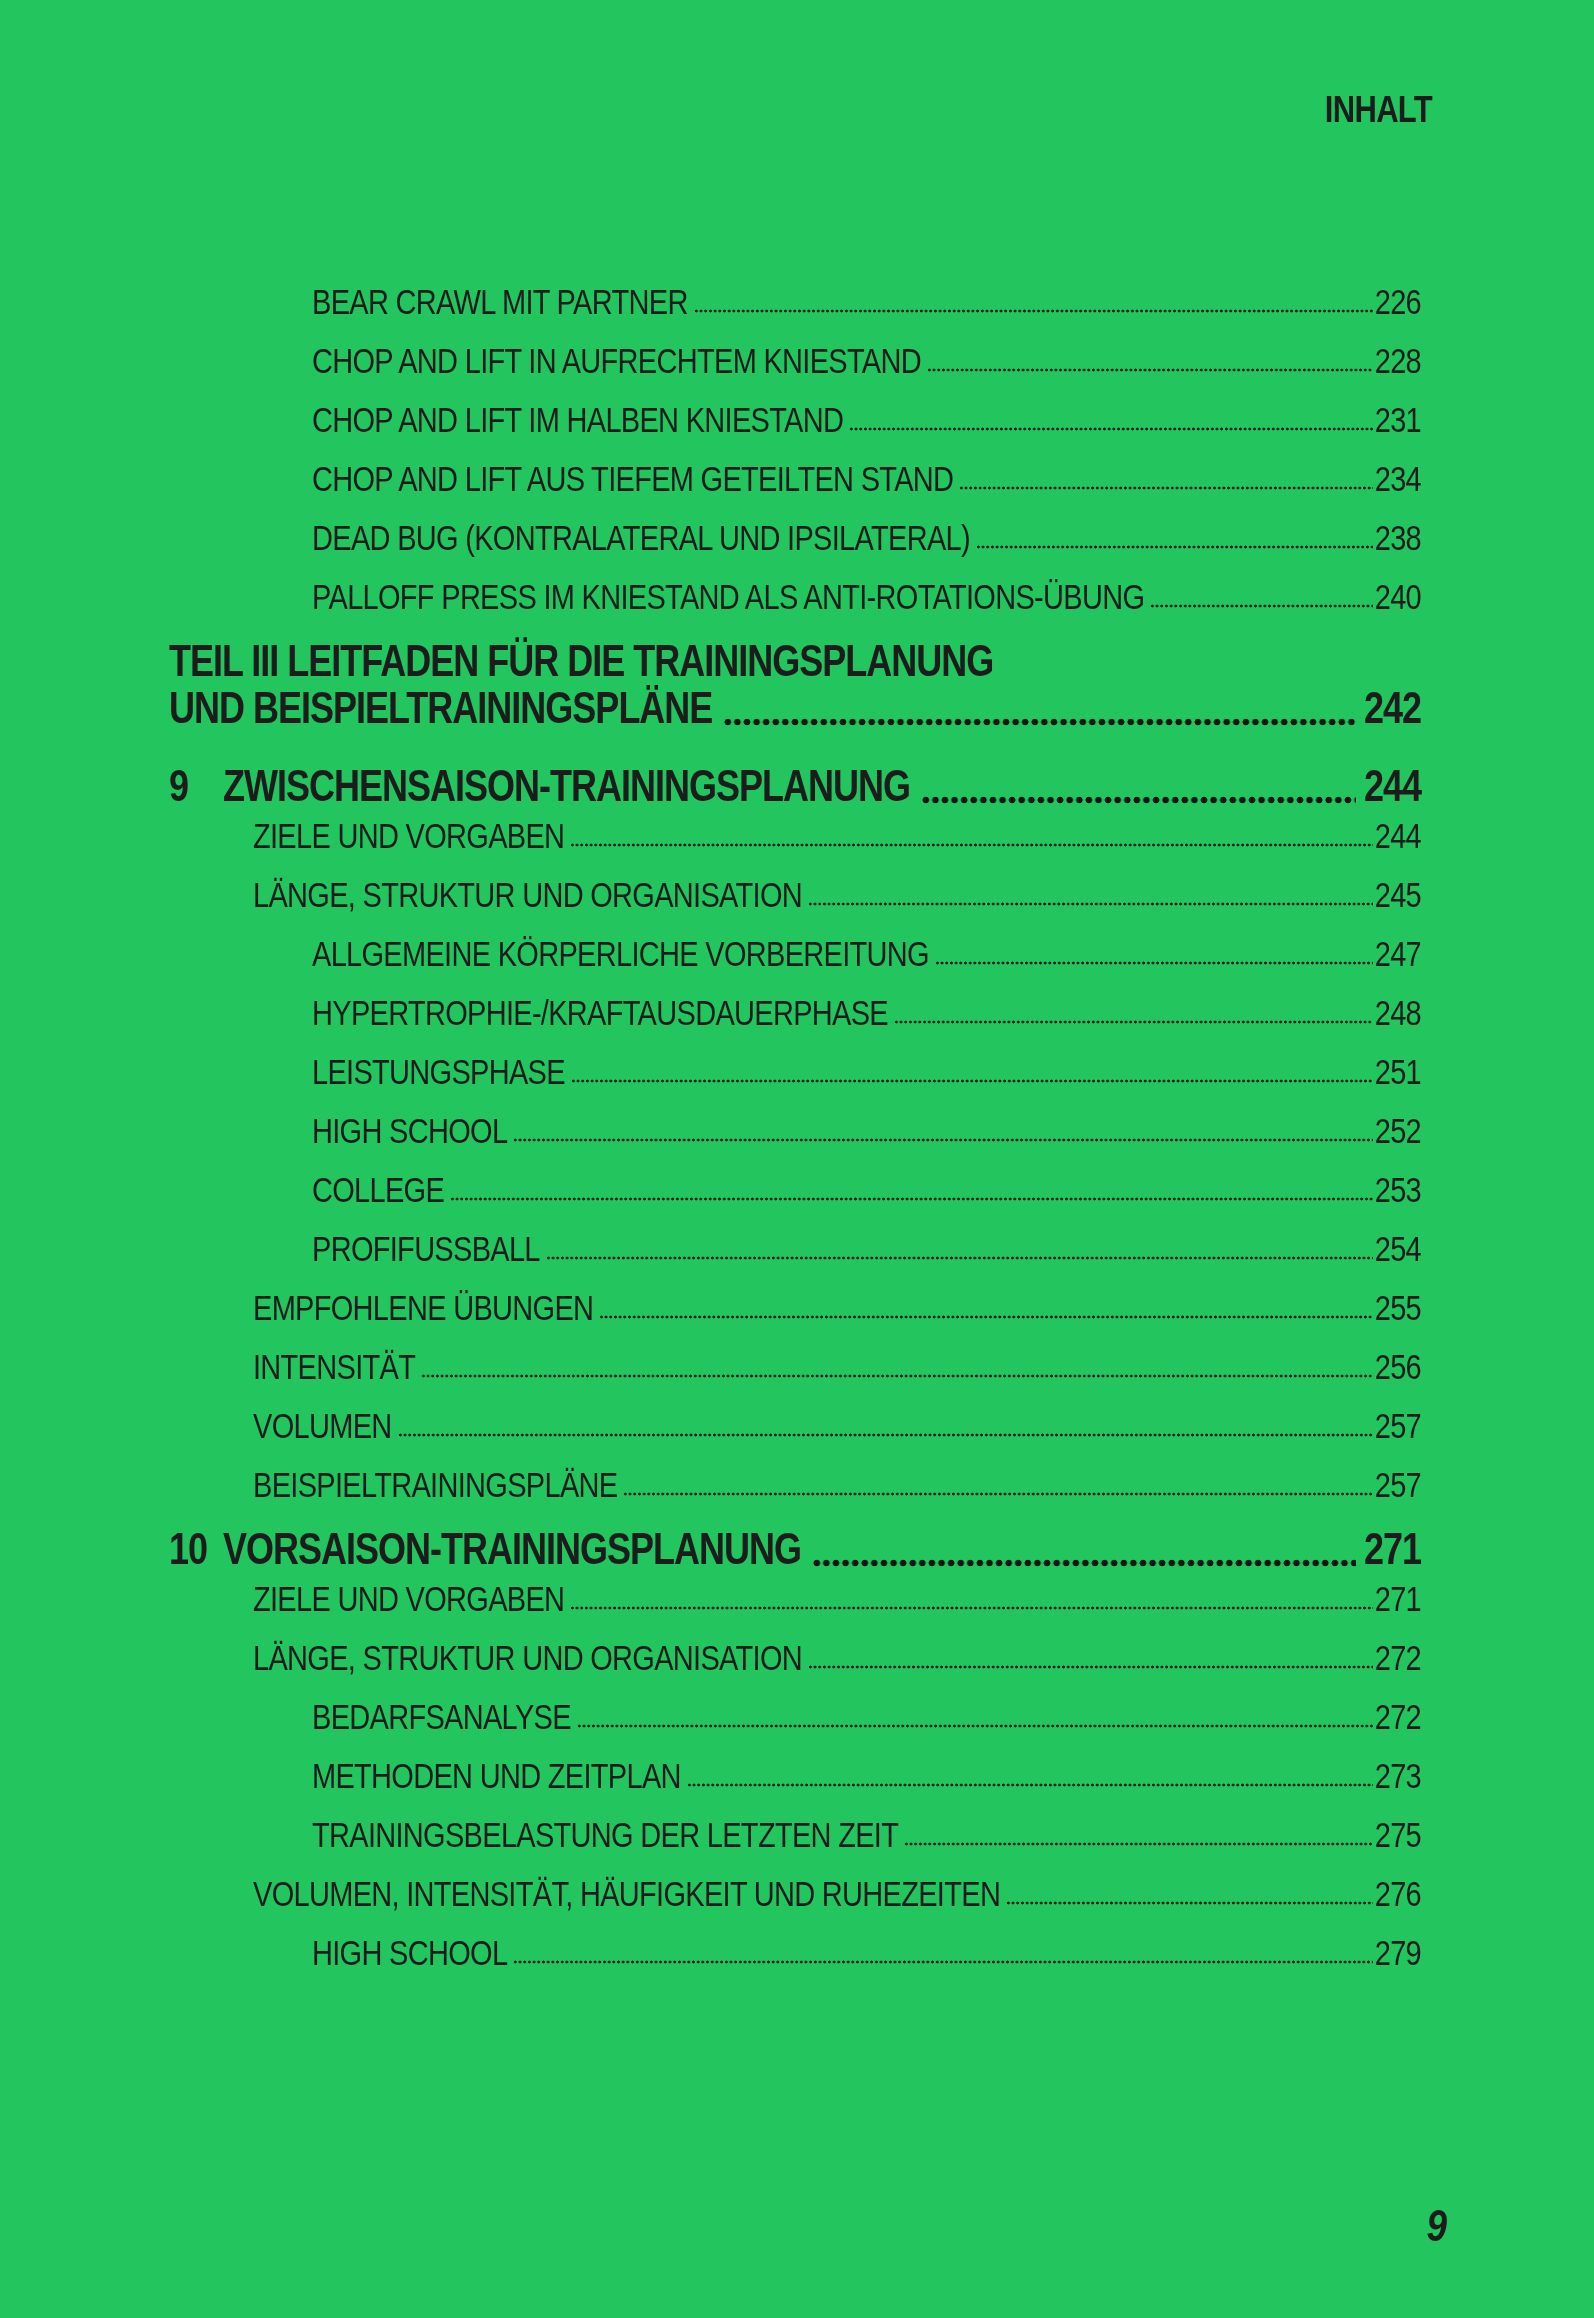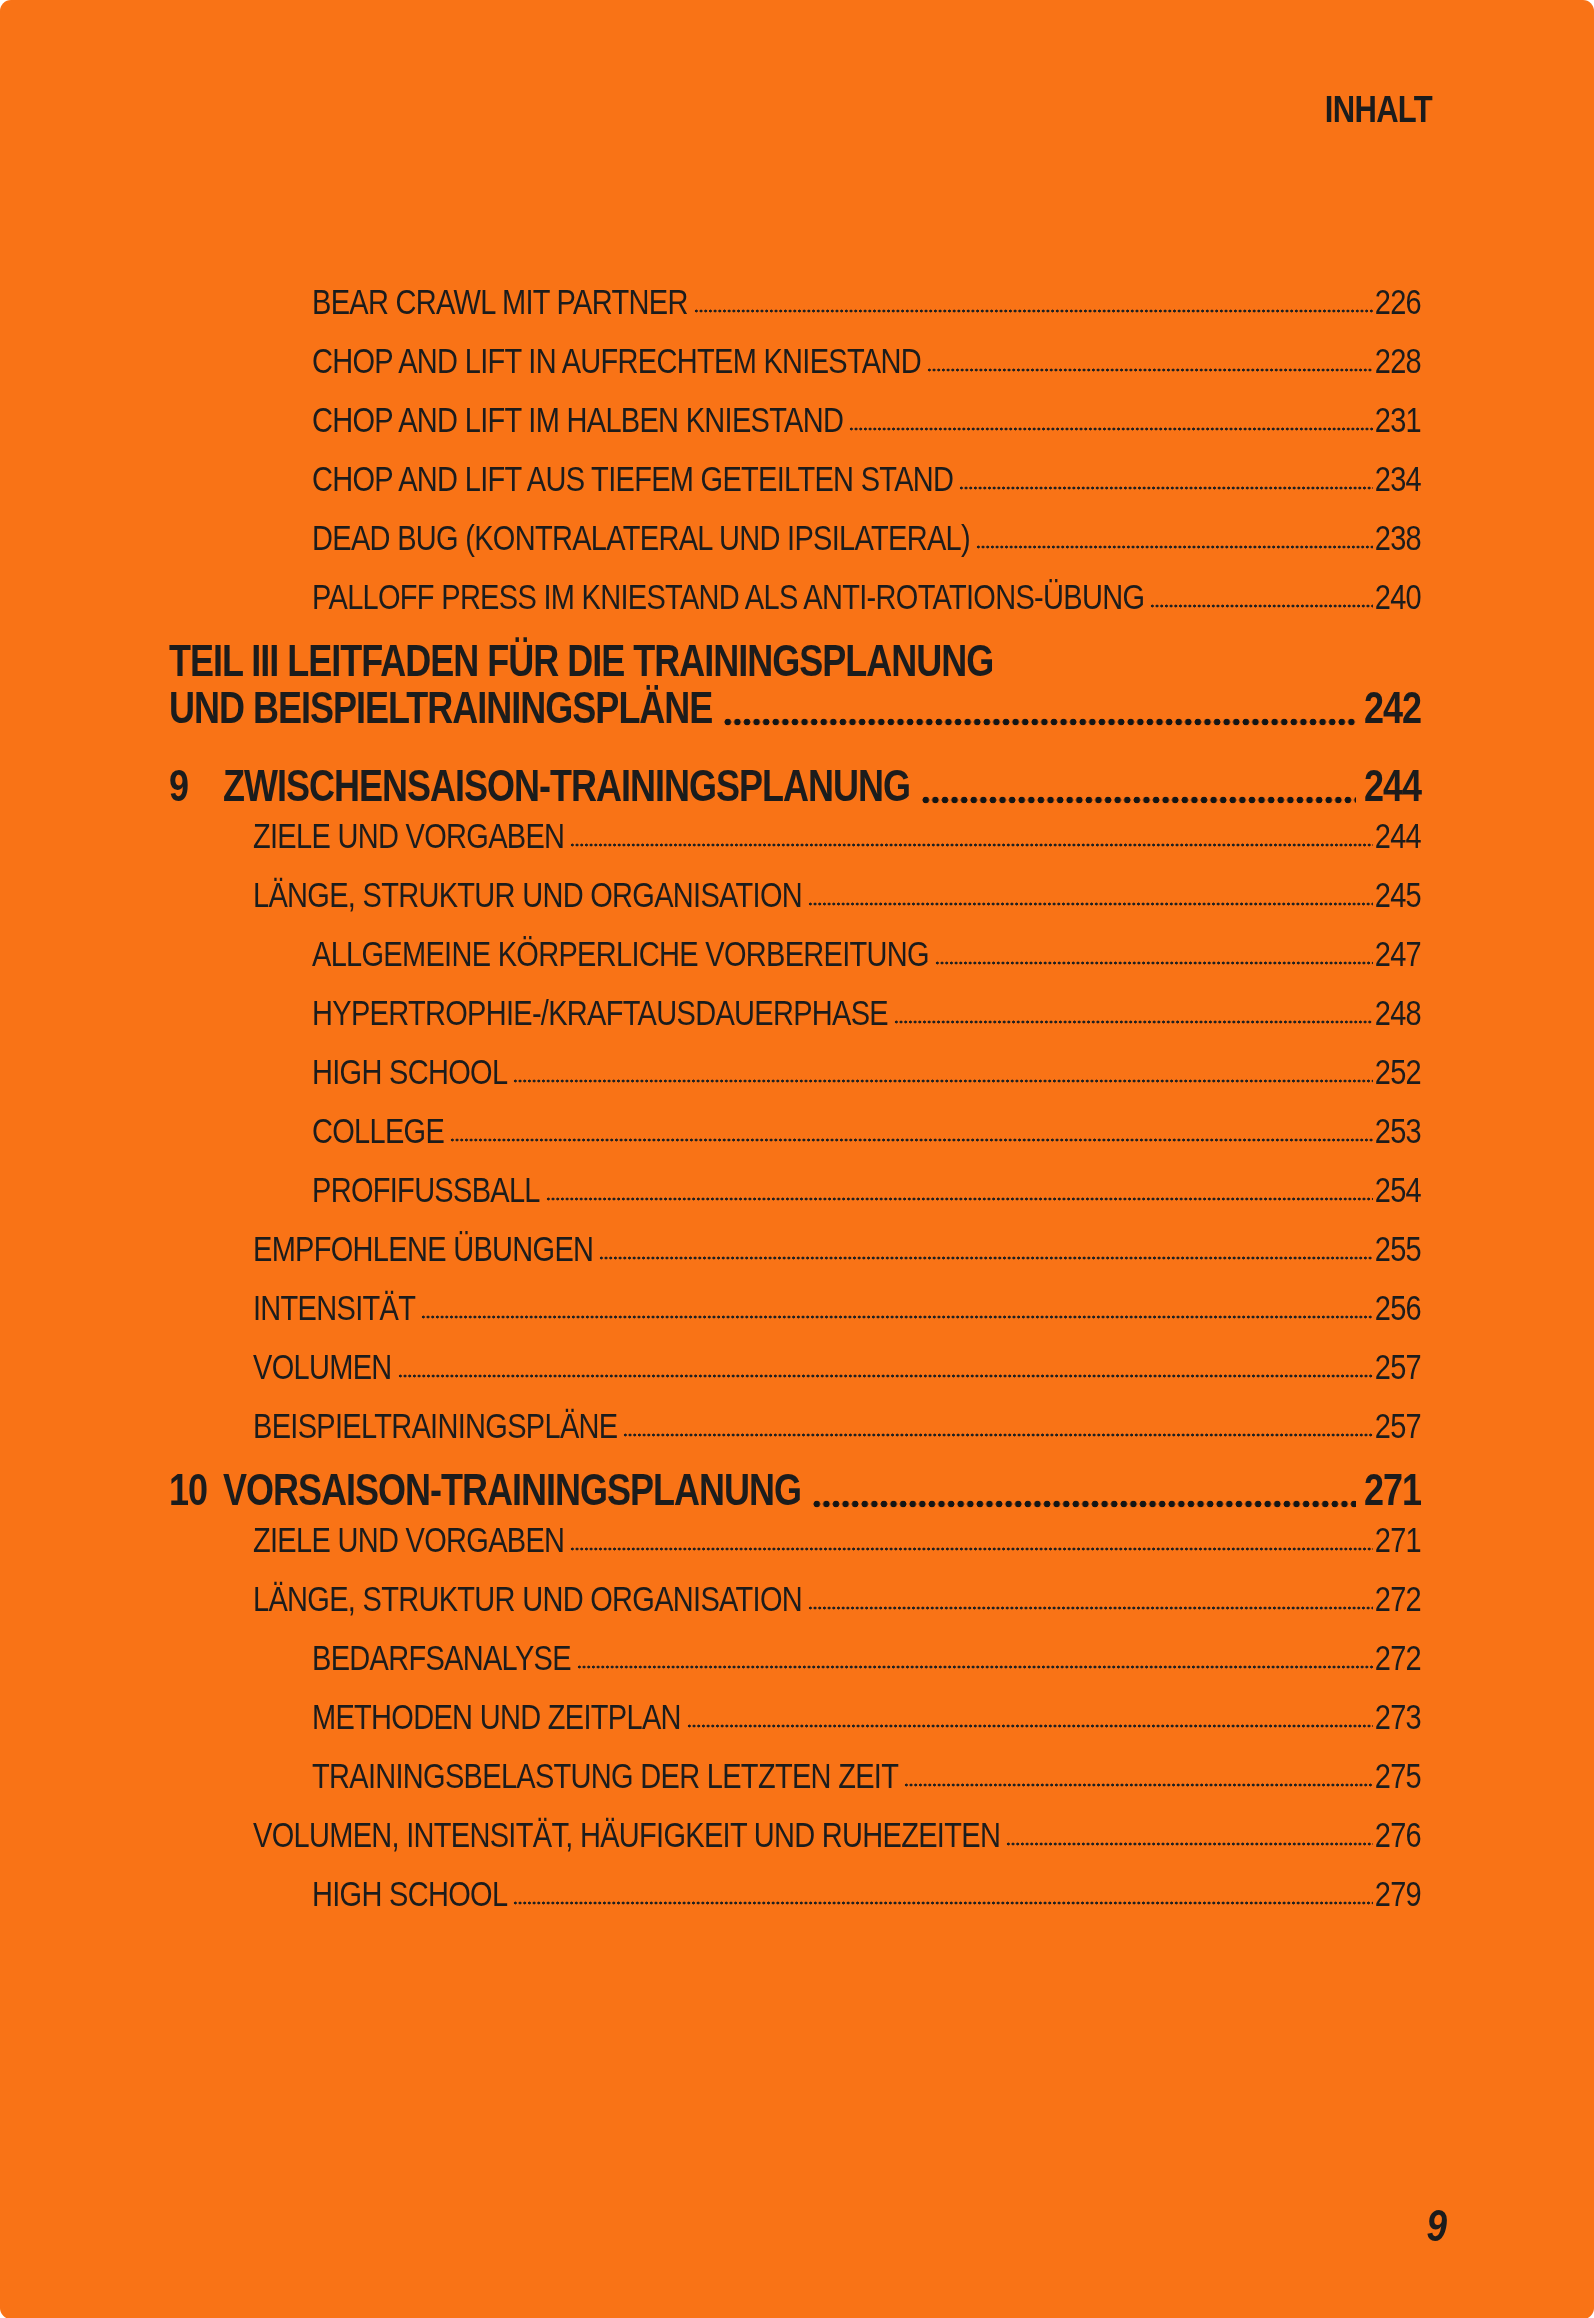--- a/index.html
+++ b/index.html
@@ -1,24 +1,23 @@
 <!DOCTYPE html>
 <html style="font-size:10.6px"><head>
 <meta charset="utf-8">
 <style>
   html, body { margin: 0; padding: 0; }
   .page {
     position: relative;
     width: 1594px;
     height: 2319px;
-    background: #f97316;
+    background: #22c55e;
     color: #1c1c1c;
     font-family: "Liberation Sans", "DejaVu Sans", sans-serif;
     overflow: hidden;
-    border-radius: 11px;
   }
   
   .tall {
     display: inline-block;
     transform: scaleY(1.18);
     transform-origin: 50% 100%;
     white-space: pre;
   }
   .heading .tall { transform: scaleY(1.24); }
 
@@ -160,20 +159,25 @@
     <span class="tall lbl">ALLGEMEINE KÖRPERLICHE VORBEREITUNG</span>
     <span class="dots"></span>
     <span class="tall pg">247</span>
   </div>
       <div class="row entry lvl3">
     <span class="tall lbl">HYPERTROPHIE-/KRAFTAUSDAUERPHASE</span>
     <span class="dots"></span>
     <span class="tall pg">248</span>
   </div>
       <div class="row entry lvl3">
+    <span class="tall lbl">LEISTUNGSPHASE</span>
+    <span class="dots"></span>
+    <span class="tall pg">251</span>
+  </div>
+      <div class="row entry lvl3">
     <span class="tall lbl">HIGH SCHOOL</span>
     <span class="dots"></span>
     <span class="tall pg">252</span>
   </div>
       <div class="row entry lvl3">
     <span class="tall lbl">COLLEGE</span>
     <span class="dots"></span>
     <span class="tall pg">253</span>
   </div>
       <div class="row entry lvl3">

